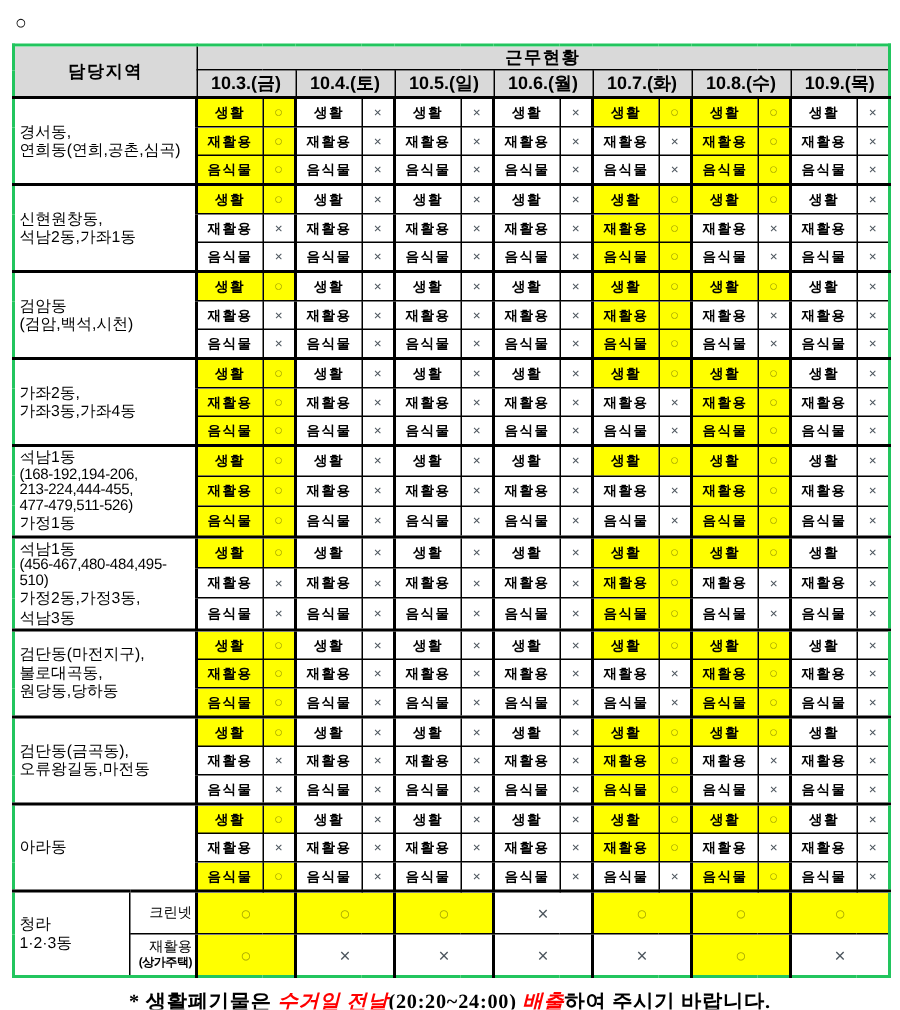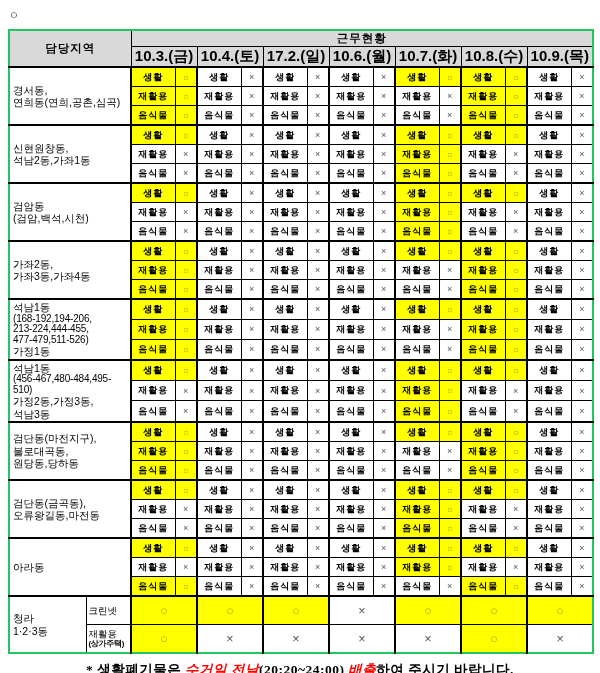--- a/index.html
+++ b/index.html
@@ -11,35 +11,35 @@
   }
   .title{
     font-size:15px;font-weight:bold;letter-spacing:.3px;
     margin:3px 0 7px 2px;display:flex;align-items:center;gap:7px;
   }
   .title .bullet{font-size:13px;font-weight:bold;}
   table{border-collapse:collapse;table-layout:fixed;width:584px;border:2px solid #22c55e;}
   th,td{border:1px solid #000;padding:0;text-align:center;vertical-align:middle;overflow:hidden;}
   thead th{background:#d9d9d9;font-weight:bold;}
   th.mainhdr{font-size:11.5px;height:13px;letter-spacing:1px;}
-  th.dhead{font-size:15px;height:14px;}
+  th.dhead{font-size:12px;height:14px;}
   td.area{
     text-align:left;padding:1px 3px;font-size:10.5px;line-height:12.5px;
     font-weight:normal;background:#fff;border-radius:18px;
   }
   td.area .small{font-size:10px;line-height:10.5px;letter-spacing:-0.2px;}
   td.wt{font-size:9px;font-weight:bold;letter-spacing:1px;}
   tr.std td{height:18px;}
   td.yellow{background:#ffff00;}
   td.mark-o{color:#a8a800;font-size:10px;font-weight:normal;}
   td.mark-x{color:#4d565e;font-size:9px;font-weight:normal;}
   tr.gtop td{border-top-width:2px;}
   td.gl{border-left-width:2px;}
   tr.ch td{height:25px;}
-  td.sub{text-align:left;padding:1px 2px;font-size:9.5px;line-height:10px;font-weight:normal;}
+  td.sub{text-align:right;padding:1px 2px;font-size:9.5px;line-height:10px;font-weight:normal;}
   td.sub .small{font-size:8px;letter-spacing:-0.3px;font-weight:bold;}
   td.mark-big{font-size:12.5px;}
   .note{
     margin-top:7px;text-align:center;
     font-family:"Liberation Serif","DejaVu Serif",serif;
     font-weight:bold;font-size:13.5px;letter-spacing:.5px;
   }
   .note .red{color:#ff0000;font-style:italic;}
 </style>
 </head>
@@ -69,21 +69,21 @@
       <col style="width: 22px;">
     </colgroup>
   <thead>
       <tr>
         <th class="mainhdr" colspan="2" rowspan="2">담당지역</th>
         <th class="mainhdr" colspan="14">근무현황</th>
       </tr>
       <tr>
         <th class="dhead" colspan="2">10.3.(금)</th>
         <th class="dhead" colspan="2">10.4.(토)</th>
-        <th class="dhead" colspan="2">17.2.(일)</th>
+        <th class="dhead" colspan="2">10.5.(일)</th>
         <th class="dhead" colspan="2">10.6.(월)</th>
         <th class="dhead" colspan="2">10.7.(화)</th>
         <th class="dhead" colspan="2">10.8.(수)</th>
         <th class="dhead" colspan="2">10.9.(목)</th>
       </tr>
     </thead>
   <tbody>
       <tr class="std gtop">
         <td class="area" rowspan="3" colspan="2">
           <div>경서동,</div>

